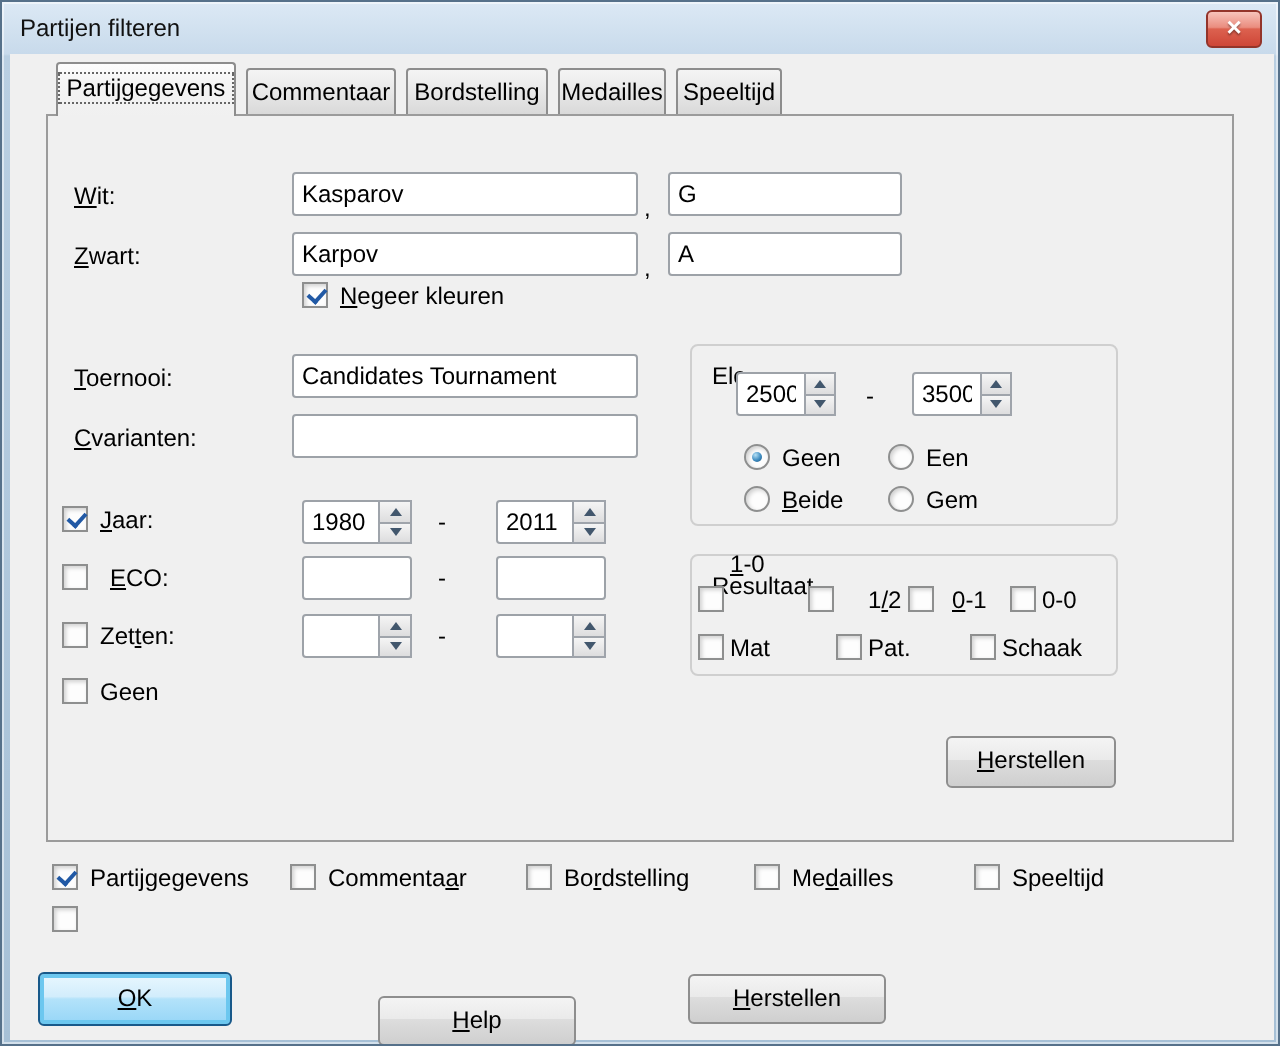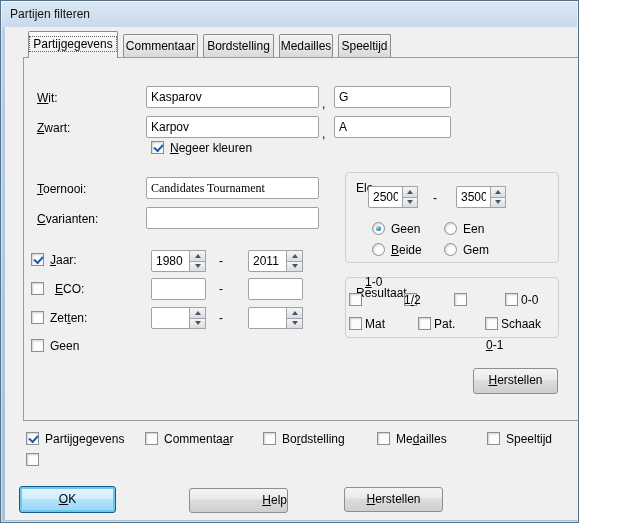--- a/index.html
+++ b/index.html
@@ -1,18 +1,18 @@
 <!DOCTYPE html>
 <html><head>
 <meta charset="utf-8">
 <style>
   html,body{margin:0;padding:0;background:#fff;}
   *{box-sizing:border-box;}
   body{font-family:"Liberation Sans","DejaVu Sans",sans-serif;font-size:12px;color:#000;}
-  .window{position:relative;width:579px;height:523px;border:1px solid #56718a;
+  .window{position:relative;width:640px;height:523px;border:1px solid #56718a;
     background:linear-gradient(180deg,#dce9f5 0,#c8daeb 26px,#b9cfe2 27px,#a6c0d6 100%);
     box-shadow:inset 0 0 0 1px rgba(255,255,255,.5);overflow:hidden;}
   .titlebar{position:absolute;left:0;top:0;width:100%;height:26px;}
   .title{position:absolute;left:9px;top:6px;color:#111;white-space:nowrap;}
   .close-btn{position:absolute;left:602px;top:4px;width:28px;height:19px;border:1px solid #93342a;border-radius:3px;
     background:linear-gradient(#f7c3bb,#ea8d7f 45%,#dc614f 50%,#ce4637);color:#fff;font-weight:bold;
     text-align:center;line-height:16px;font-size:13px;text-shadow:0 1px 1px rgba(0,0,0,.35);cursor:default;}
   .client{position:absolute;left:4px;top:26px;width:632px;height:493px;background:#f0f0f0;}
 
   .panel{position:absolute;left:22px;top:56px;width:594px;height:364px;border:1px solid #9b9b9b;background:#f0f0f0;z-index:1;}
@@ -90,21 +90,21 @@
 
   <div class="lbl" style="left:36px;top:120px;"><span class="u">Z</span><span>wart:</span></div>
   <input class="inp" style="left: 145px; top: 115px; width: 173px;" value="Karpov">
   <div class="punct" style="left:321px;top:126px;">,</div>
   <input class="inp" style="left: 333px; top: 115px; width: 117px;" value="A">
 
   <div class="cb on" style="left:150px;top:140px;"></div>
   <div class="lbl" style="left:169px;top:140px;"><span class="u">N</span><span>egeer kleuren</span></div>
 
   <div class="lbl" style="left:36px;top:181px;"><span class="u">T</span><span>oernooi:</span></div>
-  <input class="inp" style="left: 145px; top: 176px; width: 173px; font-family: Liberation Serif, serif;" value="Candidates Tournament">
+  <input class="inp" style="left: 145px; top: 176px; width: 173px;" value="Candidates Tournament">
   <div class="lbl" style="left:36px;top:211px;"><span class="u">C</span><span>varianten:</span></div>
   <input class="inp" style="left: 145px; top: 206px; width: 173px;" value="">
 
   <div class="cb on" style="left:30px;top:252px;"></div>
   <div class="lbl" style="left:49px;top:252px;"><span class="u">J</span><span>aar:</span></div>
   <div class="spin" style="left:150px;top:249px;width:55px;">
     <input class="inp2" style="width: 39px;" value="1980">
     <div class="spinbtns">
       <div class="spinbtn">
           <i class="au"></i>
@@ -194,23 +194,23 @@
   <div class="rb" style="left:371px;top:242px;"></div>
   <div class="lbl" style="left:390px;top:242px;"><span class="u">B</span><span>eide</span></div>
   <div class="rb" style="left:443px;top:242px;"></div>
   <div class="lbl" style="left:462px;top:242px;"><span>Gem</span></div>
 
   <div class="grp" style="left:344px;top:276px;width:214px;height:61px;"></div>
   <div class="grp-lbl" style="left:352px;top:269px;">Resultaat</div>
   <div class="cb" style="left:348px;top:292px;"></div>
   <div class="lbl" style="left:364px;top:274px;"><span class="u">1</span><span>-0</span></div>
   <div class="cb" style="left:403px;top:292px;"></div>
-  <div class="lbl" style="left:403px;top:292px;"><span>1</span><span class="u">/</span><span>2</span></div>
+  <div class="lbl" style="left:433px;top:292px;"><span>1</span><span class="u">/</span><span>2</span></div>
   <div class="cb" style="left:453px;top:292px;"></div>
-  <div class="lbl" style="left:485px;top:292px;margin-top:45px;"><span class="u">0</span><span>-1</span></div>
+  <div class="lbl" style="left:475px;top:292px;"><span class="u">0</span><span>-1</span></div>
   <div class="cb" style="left:504px;top:292px;"></div>
   <div class="lbl" style="left:520px;top:292px;"><span>0-0</span></div>
   <div class="cb" style="left:348px;top:316px;"></div>
   <div class="lbl" style="left:364px;top:316px;"><span>Mat</span></div>
   <div class="cb" style="left:417px;top:316px;"></div>
   <div class="lbl" style="left:433px;top:316px;"><span>Pat.</span></div>
   <div class="cb" style="left:484px;top:316px;"></div>
   <div class="lbl" style="left:500px;top:316px;"><span>Schaak</span></div>
 
   <div class="btn" style="left:472px;top:367px;width:85px;height:26px;"><span class="u">H</span><span>erstellen</span></div>
@@ -221,15 +221,15 @@
   <div class="lbl" style="left:163px;top:431px;"><span>Commenta</span><span class="u">a</span><span>r</span></div>
   <div class="cb" style="left:262px;top:431px;"></div>
   <div class="lbl" style="left:281px;top:431px;"><span>Bo</span><span class="u">r</span><span>dstelling</span></div>
   <div class="cb" style="left:376px;top:431px;"></div>
   <div class="lbl" style="left:395px;top:431px;"><span>Me</span><span class="u">d</span><span>ailles</span></div>
   <div class="cb" style="left:486px;top:431px;"></div>
   <div class="lbl" style="left:505px;top:431px;"><span>Speeltijd</span></div>
   <div class="cb" style="left:25px;top:452px;"></div>
 
   <div class="btn default" style="left:18px;top:485px;width:97px;height:27px;"><span class="u">O</span><span>K</span></div>
-  <div class="btn" style="left:188px;top:487px;width:99px;height:25px;text-align:right;"><span class="u">H</span><span>elp</span></div>
+  <div class="btn" style="left:188px;top:497px;width:99px;height:25px;"><span class="u">H</span><span>elp</span></div>
   <div class="btn" style="left:343px;top:486px;width:99px;height:25px;"><span class="u">H</span><span>erstellen</span></div>
 </div>
 
 </body></html>

